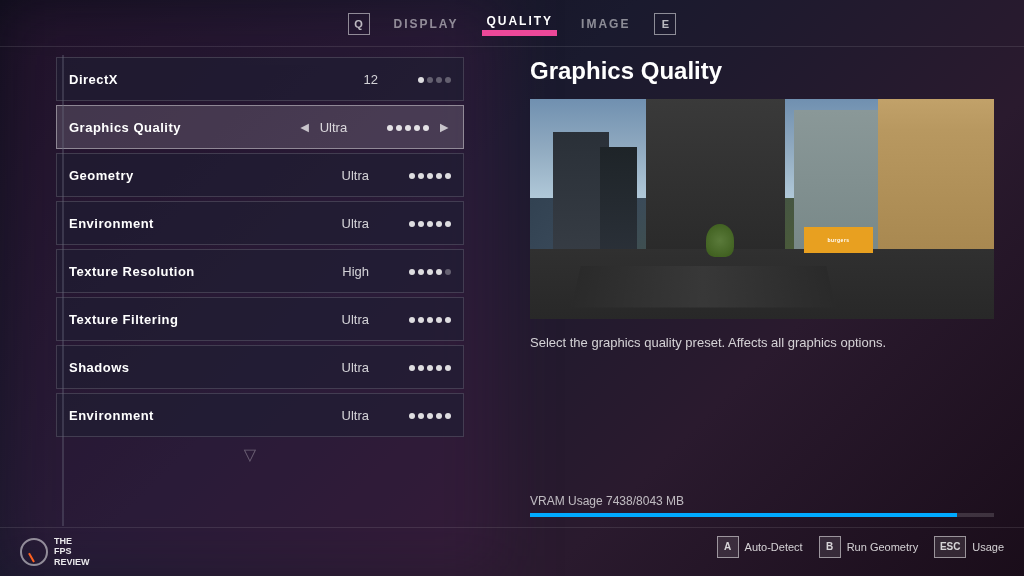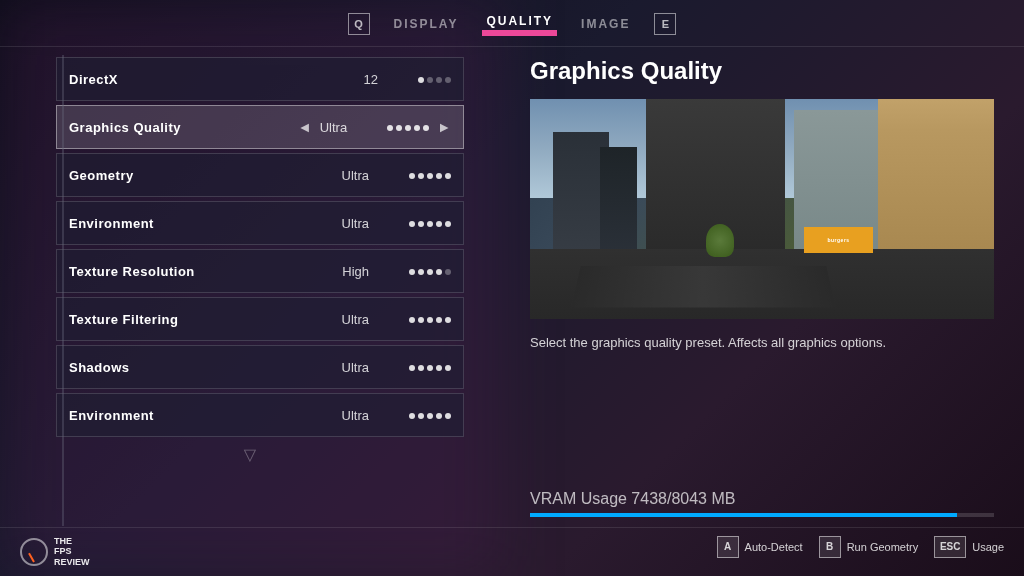--- a/index.html
+++ b/index.html
@@ -309,21 +309,21 @@
       color: rgba(255,255,255,0.8);
       margin-bottom: 14px;
       line-height: 1.5;
     }
 
     .vram-section {
       margin-top: auto;
     }
 
     .vram-label {
-      font-size: 16px;
+      font-size: 12px;
       color: rgba(255,255,255,0.7);
       margin-bottom: 5px;
     }
 
     .vram-bar-bg {
       width: 100%;
       height: 4px;
       background: rgba(255,255,255,0.15);
       position: relative;
     }

